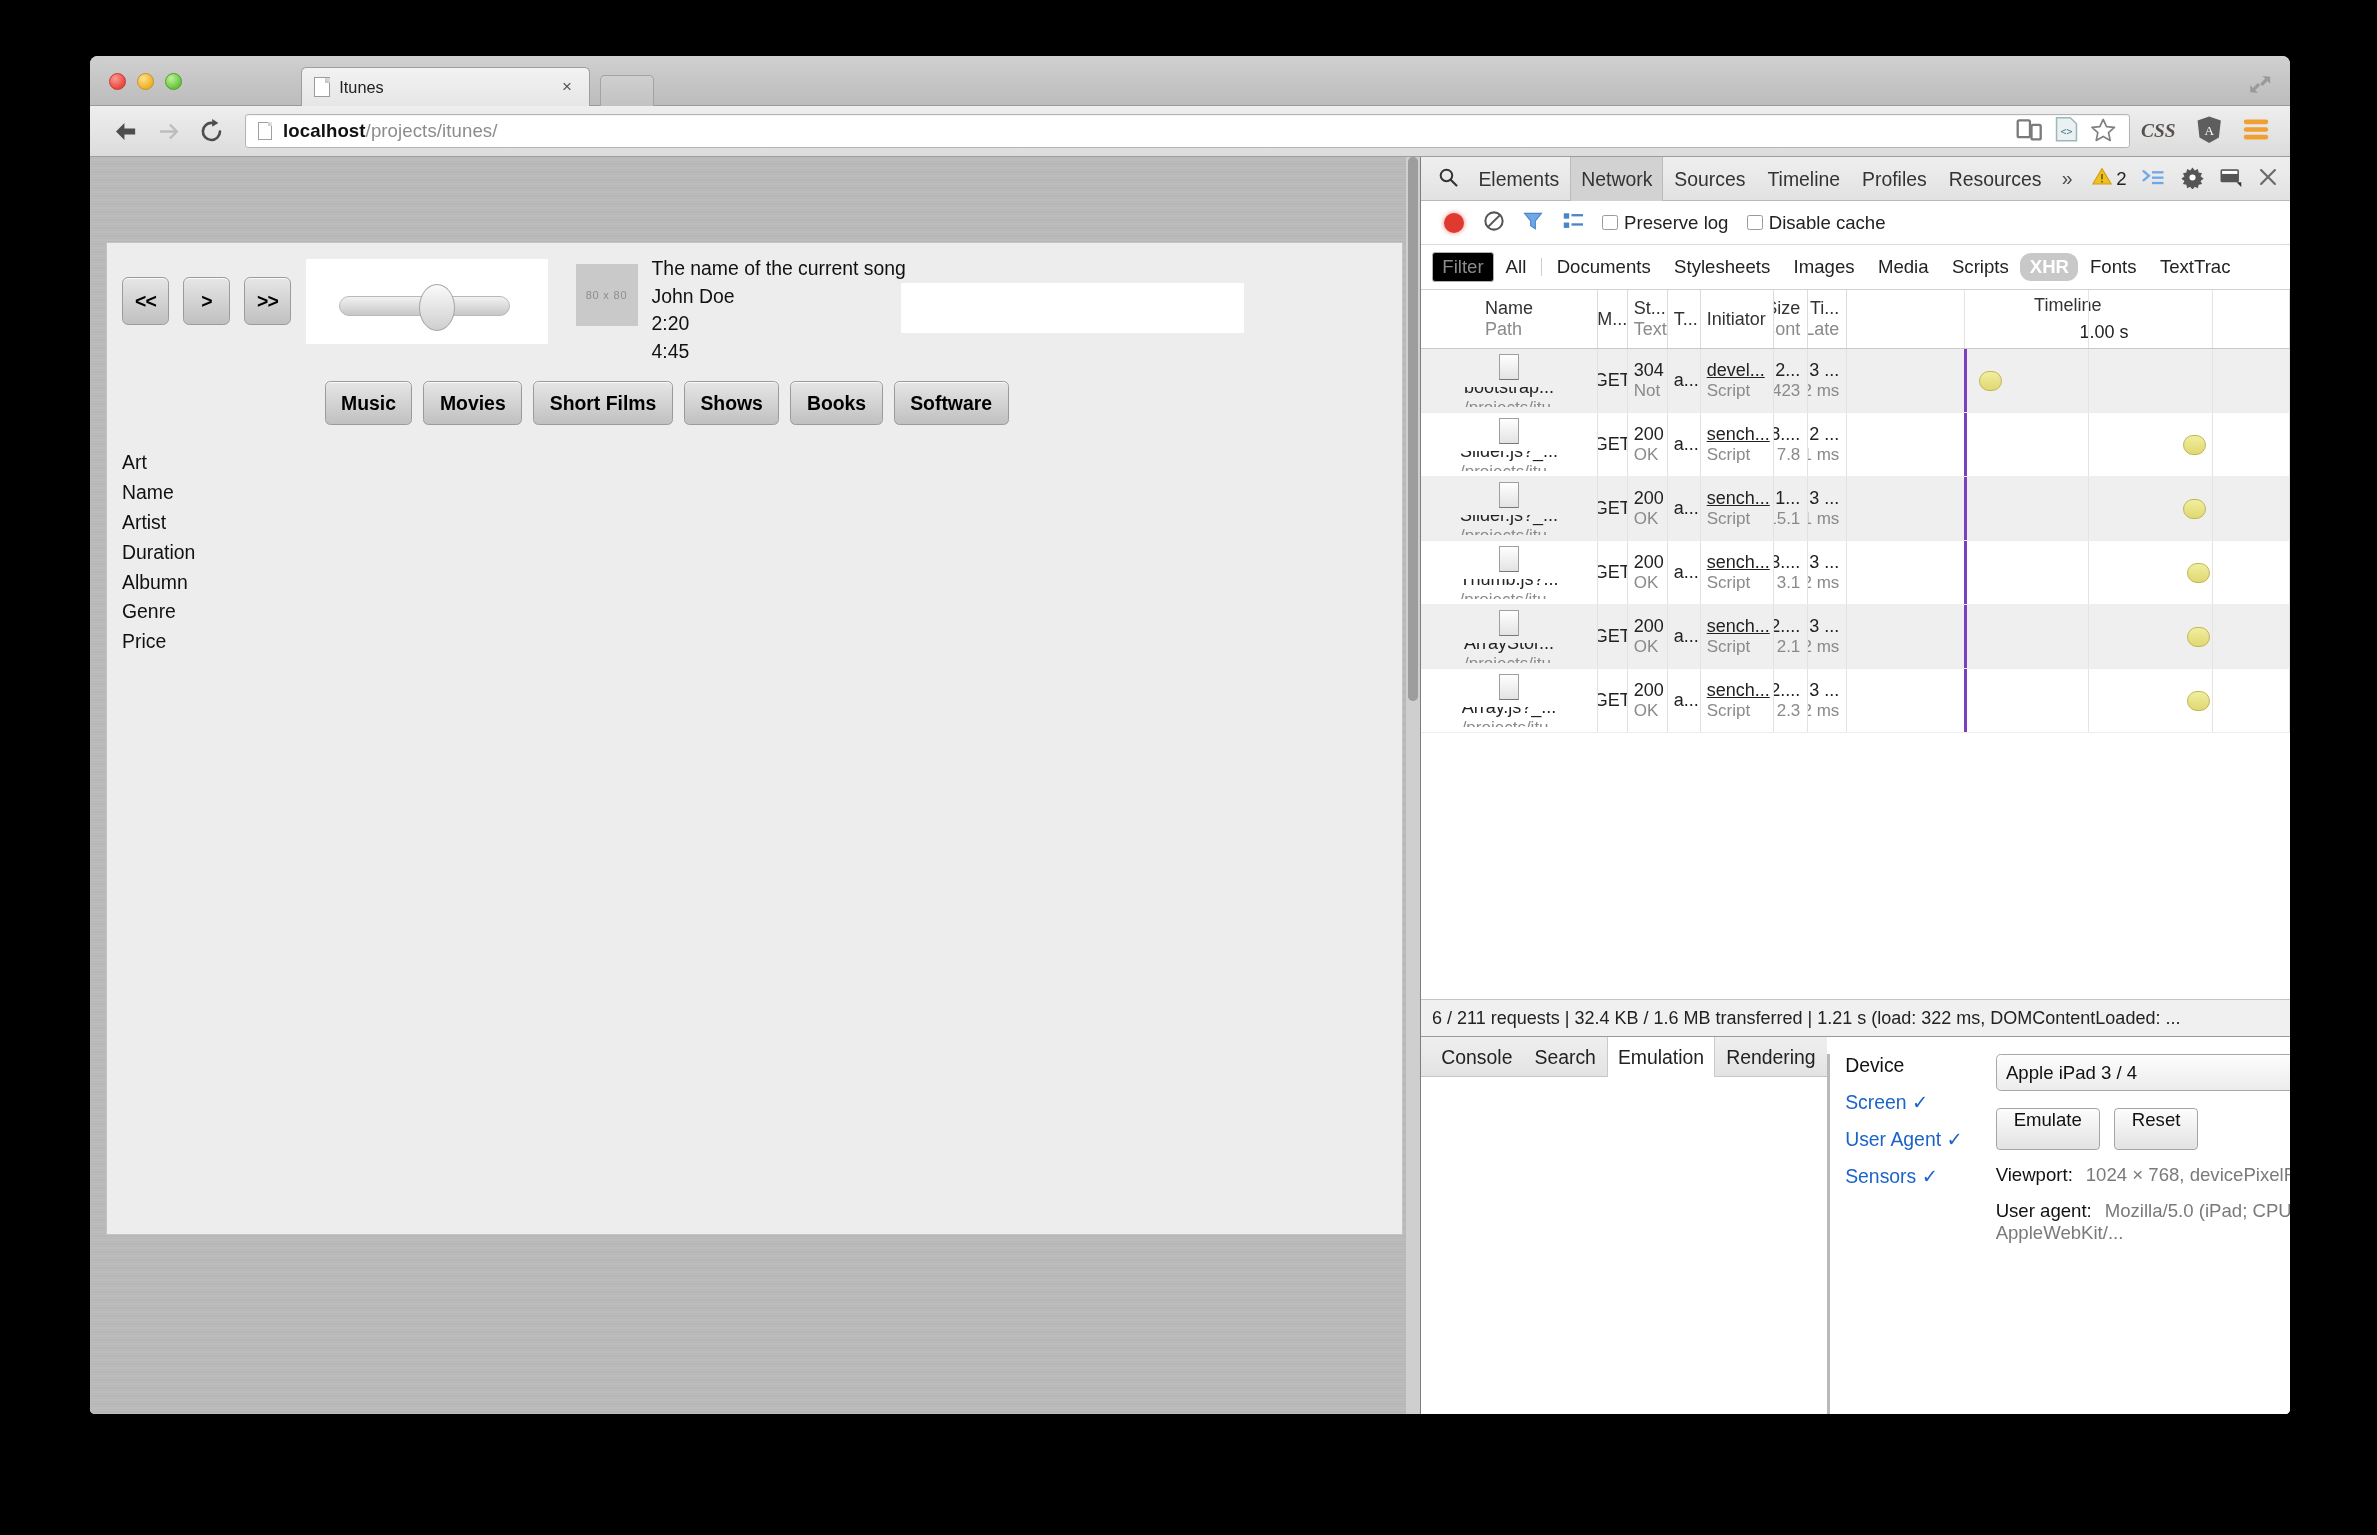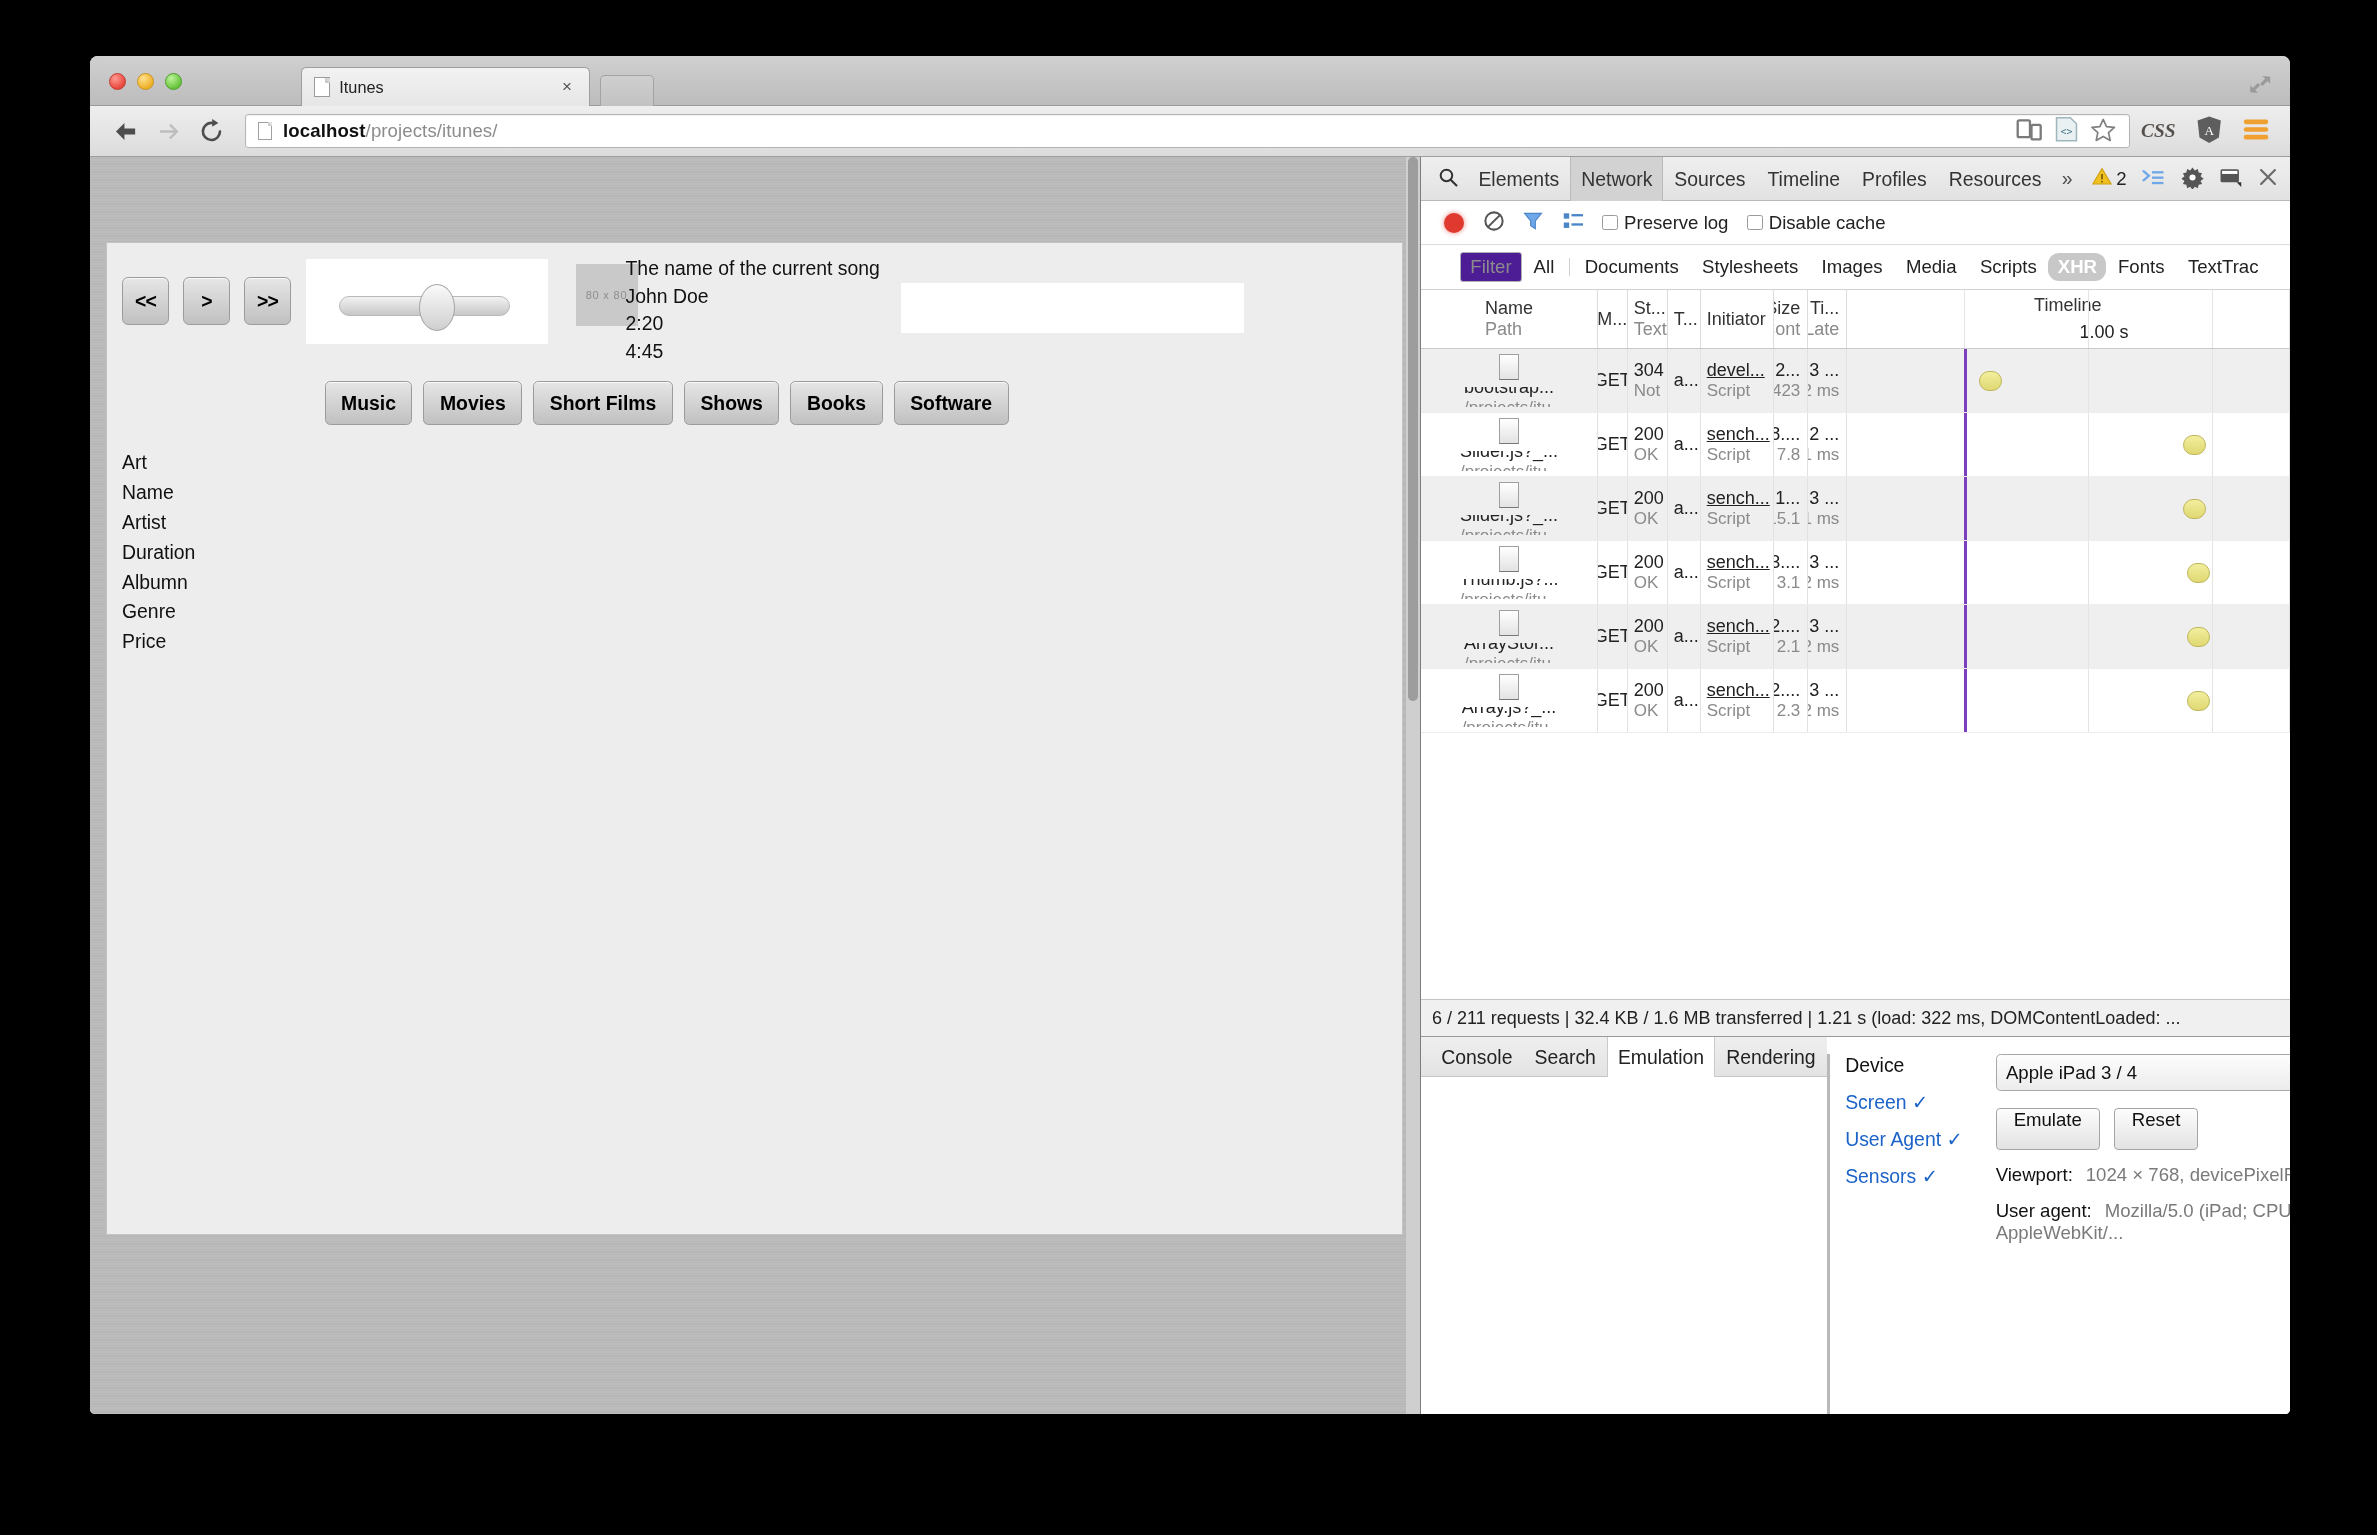--- a/index.html
+++ b/index.html
@@ -113,21 +113,21 @@
   #sliderthumb {
     position:absolute; left:113px; top:25px; width:36px; height:47px;
     background:linear-gradient(#fafafa,#cfcfcf); border:0.8px solid #a7a7a7; border-radius:50%;
   }
 
   #artbox {
     position:absolute; left:469px; top:21px; width:62px; height:62px;
     background:#c9c9c9; display:flex; align-items:center; justify-content:center;
     font-size:11px; color:#8d8d8d; letter-spacing:0.8px;
   }
-  #meta { position:absolute; left:519px; top:12.4px; font-size:19.4px; color:#111; line-height:1.42; }
+  #meta { position:absolute; left:545px; top:12.4px; font-size:19.4px; color:#111; line-height:1.42; }
   #searchinput { position:absolute; left:794px; top:40px; width:343px; height:50px; background:#fff; border:none; }
 
   #cats { position:absolute; left:218px; top:138px; display:flex; gap:11px; }
   #cats .tbtn { height:44px; padding:0 15.5px; font-size:19.4px; line-height:42px; border-radius:5.4px; }
 
   #fieldlist { position:absolute; left:15.5px; top:205px; font-size:19.4px; color:#111; line-height:1.54; }
 
   #vscroll { position:absolute; right:0; top:0; width:14px; height:100%; background:#cfcfcf; }
   #vscroll .thumb { position:absolute; left:2.3px; top:0; width:9.3px; height:544px; background:#9d9d9d; border-radius:4.7px; }
 
@@ -149,21 +149,21 @@
     display:flex; align-items:center; padding-left:23px; gap:18.6px;
   }
   .recdot { width:20px;height:20px;border-radius:50%;background:#e03a30;box-shadow:0 0 5.4px rgba(224,58,48,.65); }
   .chk { display:flex; align-items:center; gap:6.2px; font-size:18.6px; color:#222; }
   .chk .box { width:15.5px;height:15.5px;border:0.8px solid #9a9a9a;border-radius:2.3px;background:#fff; }
 
   #dt-filters {
     height:45px; background:#fff; border-bottom:0.8px solid #d2d2d2;
     display:flex; align-items:center; padding-left:11px; gap:0; overflow:hidden;
   }
-  #filterbtn { border:0.8px solid #b0b0b0; border-radius:3.1px; padding:3.1px 9.3px; font-size:18.6px; color:#8c8c8c; background:#4c1d95;margin-left:28px; }
+  #filterbtn { border:0.8px solid #b0b0b0; border-radius:3.1px; padding:3.1px 9.3px; font-size:18.6px; color:#8c8c8c; background:#000000; }
   #dt-filters .fchip { padding:0 11.7px; font-size:18.6px; color:#222; white-space:nowrap; }
   #dt-filters .fsep { width:0.8px; height:18.6px; background:#cfcfcf; margin:0 3.1px; }
   #dt-filters .fchip.active { background:#c8c8c8; border-radius:11px; color:#fff; font-weight:bold; padding:3.1px 9.3px; }
 
   
   #net { flex:1; overflow:hidden; position:relative; background:#fff; }
   #nethead { display:flex; height:59px; border-bottom:0.8px solid #c9c9c9; background:#fff; }
   #nethead .nh { border-right:0.8px solid #dcdcdc; padding:4.7px 6.2px; font-size:18px; color:#333; display:flex; flex-direction:column; justify-content:center; overflow:hidden; white-space:nowrap; }
   #nethead .nh .sub { color:#8a8a8a; font-size:18px; }
   .row { display:flex; height:64px; border-bottom:0.8px solid #ededed; }

